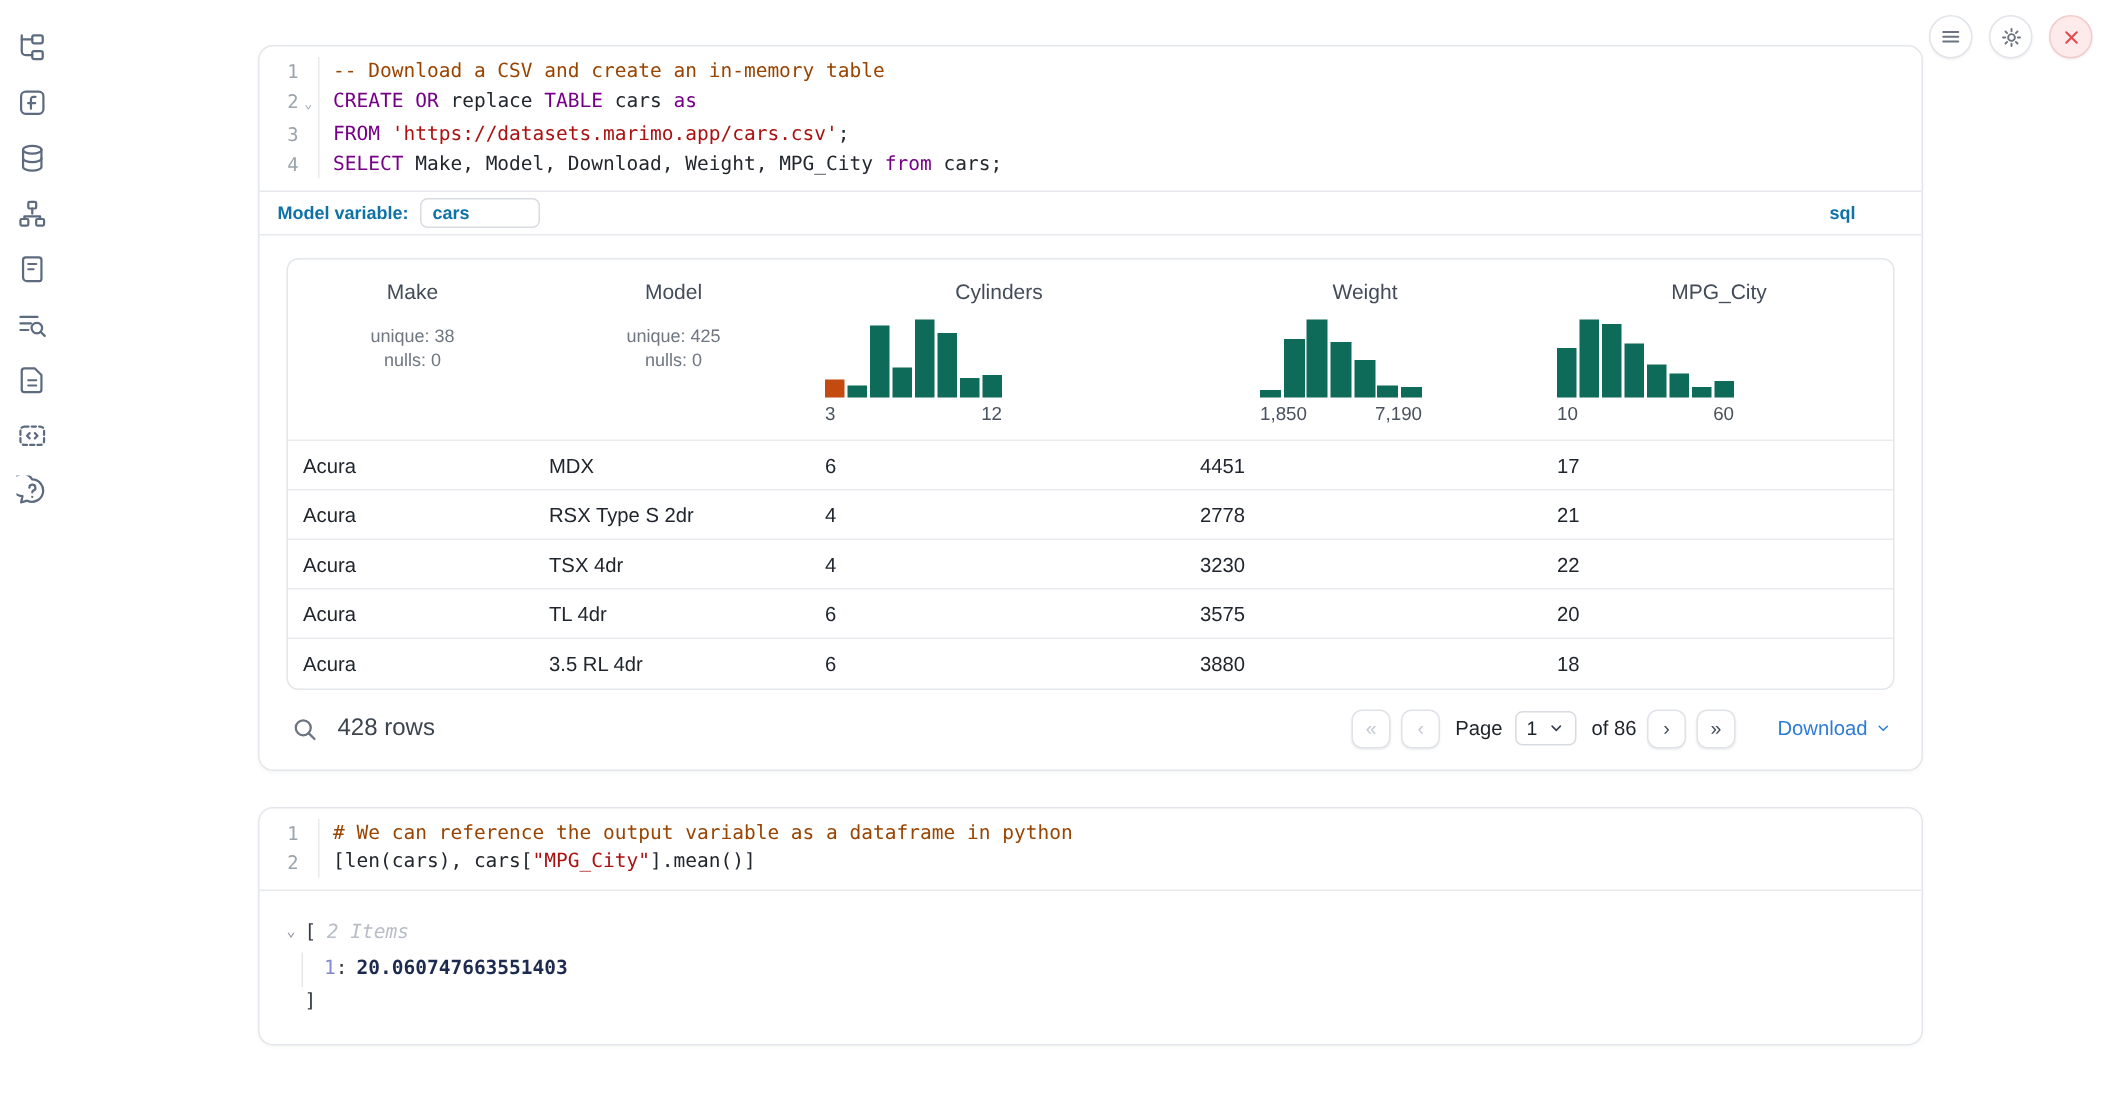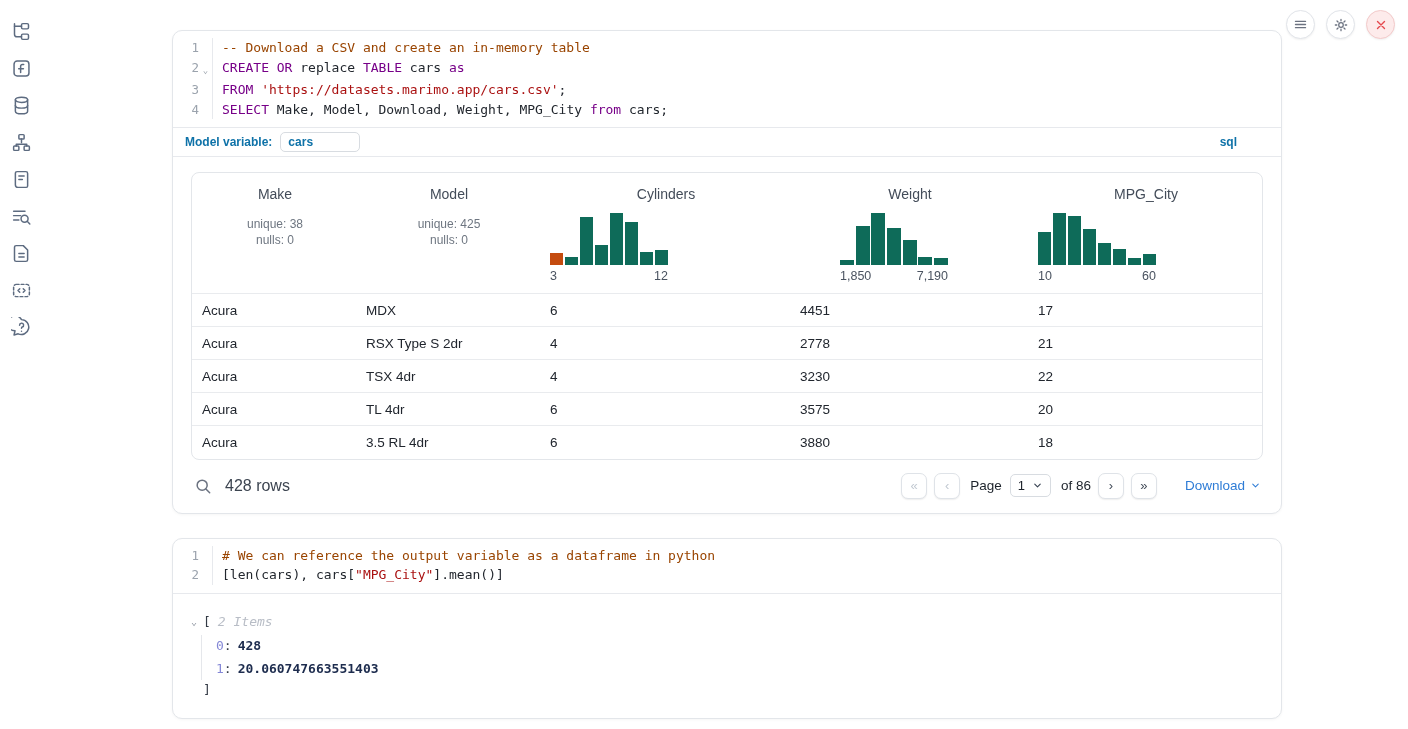--- a/index.html
+++ b/index.html
@@ -422,20 +422,19 @@
         </div>
       </div>
 
     <div class="pyout">
       <div class="tree-row">
         <span class="tree-chev">⌄</span>
         <span class="bracket">[</span>
         <span class="items">2 Items</span>
       </div>
       <div class="tree-entries" id="tree-entries">
-          <div class="entry"><span class="ekey">0</span><span class="ecolon">:</span><span class="eval">428</span></div>
           <div class="entry"><span class="ekey">1</span><span class="ecolon">:</span><span class="eval">20.060747663551403</span></div>
         </div>
       <div class="bracket bracket-close">]</div>
     </div>
   </section>
 
 </main>
 
 </body></html>

